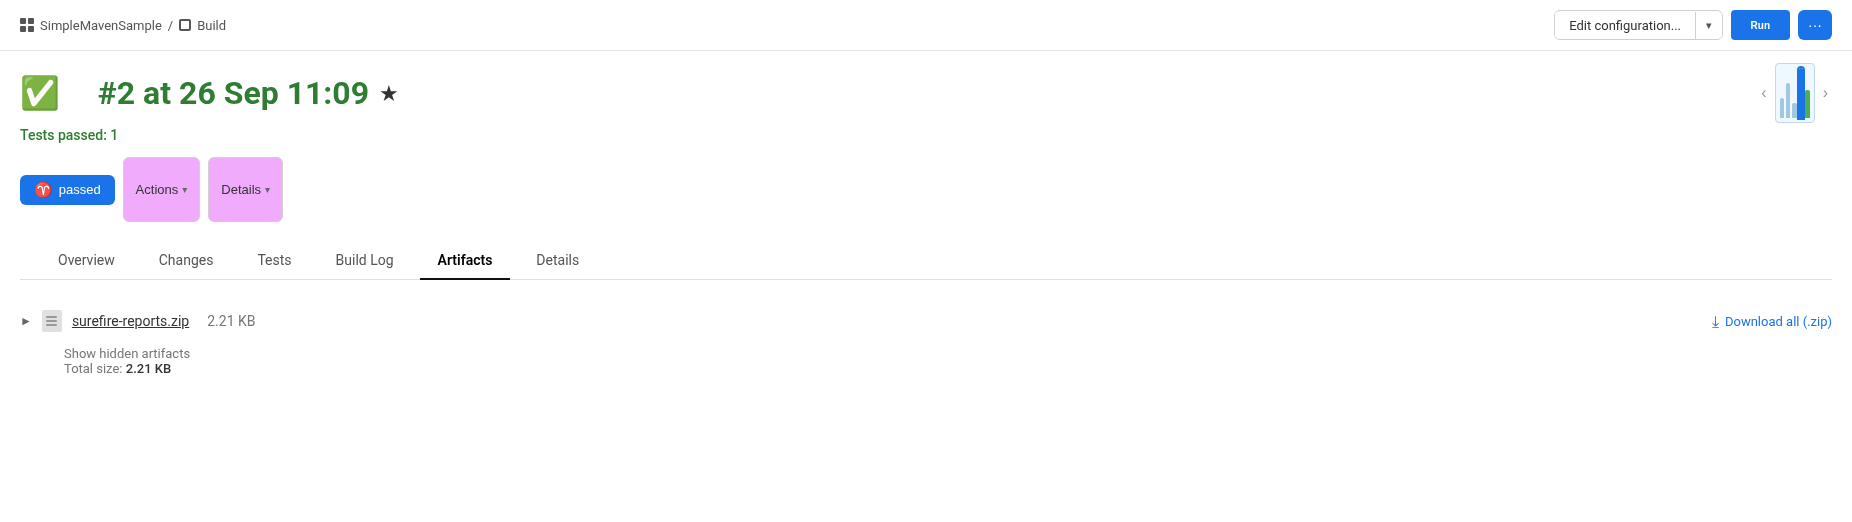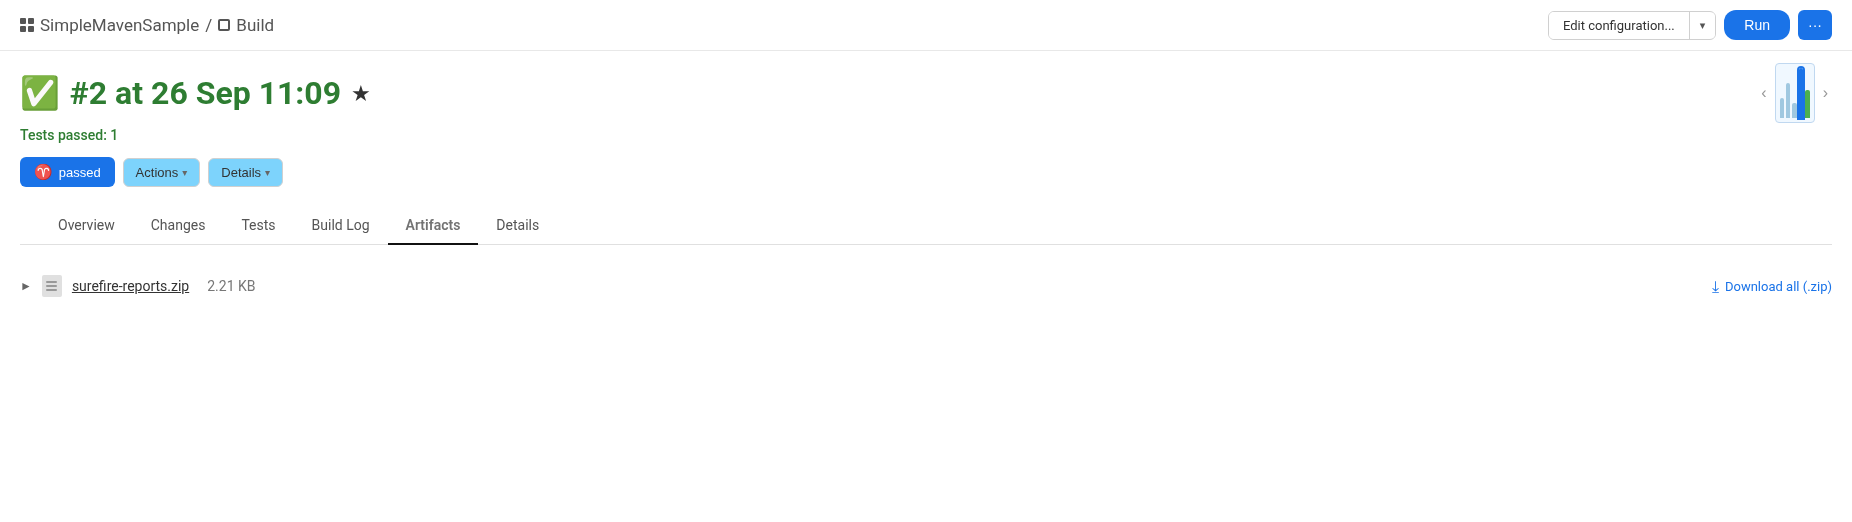--- a/index.html
+++ b/index.html
@@ -15,21 +15,21 @@
       align-items: center;
       justify-content: space-between;
       padding: 10px 20px;
       border-bottom: 1px solid #e8e8e8;
     }
 
     .breadcrumb {
       display: flex;
       align-items: center;
       gap: 6px;
-      font-size: 17px;
+      font-size: 13px;
       color: #555;
     }
 
     .breadcrumb-icon {
       display: inline-flex;
       align-items: center;
       gap: 4px;
     }
 
     .breadcrumb-grid {
@@ -54,21 +54,20 @@
       display: inline-block;
     }
 
     .breadcrumb a {
       color: #555;
       text-decoration: none;
     }
 
     .top-actions {
       display: flex;
-      align-items: center;
       gap: 8px;
     }
 
     .edit-config-btn {
       display: flex;
       align-items: center;
       gap: 0;
       border: 1px solid #d0d0d0;
       border-radius: 6px;
       background: #fff;
@@ -90,24 +89,24 @@
       background: #fff;
       cursor: pointer;
       color: #555;
       font-size: 11px;
     }
 
     .run-btn {
       background: #1a73e8;
       color: #fff;
       border: none;
-      border-radius: 12px;
+      border-radius: 4px;
       padding: 7px 20px;
-      font-size: 14px;
-      font-weight: 400;
+      font-size: 10px;
+      font-weight: 700;
       cursor: pointer;
     }
 
     .more-btn {
       background: #1a73e8;
       color: #fff;
       border: none;
       border-radius: 6px;
       padding: 7px 10px;
       font-size: 14px;
@@ -128,20 +127,21 @@
     .check-icon {
       color: #2e7d32;
       font-size: 32px;
       line-height: 1;
     }
 
     .build-number {
       font-size: 32px;
       font-weight: 700;
       color: #2e7d32;
+      margin-left: 28px;
     }
 
     .star-icon {
       font-size: 22px;
       color: #333;
       cursor: pointer;
     }
 
     .tests-passed {
       color: #2e7d32;
@@ -172,56 +172,56 @@
     }
 
     .master-icon {
       font-size: 15px;
     }
 
     .actions-btn, .details-btn {
       display: flex;
       align-items: center;
       gap: 4px;
-      background: #7dd3fc;
+      background: #f0abfc;
       color: #333;
       border: 1px solid #d0d0d0;
       border-radius: 6px;
-      padding: 6px 12px;
+      padding: 24px 12px;
       font-size: 13px;
       cursor: pointer;
     }
 
     .chevron-down {
       font-size: 10px;
       color: #666;
     }
 
     .tab-nav {
       display: flex;
       align-items: center;
-      gap: 0;
+      gap: 8px;
       border-bottom: 1px solid #e0e0e0;
       margin-top: 20px;
       padding: 0 20px;
     }
 
     .tab-item {
       padding: 10px 18px;
       font-size: 14px;
       color: #555;
       cursor: pointer;
       border-bottom: 2px solid transparent;
       margin-bottom: -1px;
       white-space: nowrap;
       text-decoration: none;
     }
 
     .tab-item.active {
-      color: #737373;
+      color: #000000;
       font-weight: 600;
       border-bottom: 2px solid #111;
     }
 
     .content-area {
       padding: 20px 20px;
     }
 
     .artifact-row {
       display: flex;
@@ -433,13 +433,20 @@
         </span>
       </span>
       <span class="artifact-name">surefire-reports.zip</span>
       <span class="artifact-size">2.21 KB</span>
     </div>
     <a class="download-all" href="#">
       <span class="download-icon">⤓</span>
       <span>Download all (.zip)</span>
     </a>
   </div>
+  <div class="artifact-meta">
+    <div style="color:#777; cursor:pointer;">Show hidden artifacts</div>
+    <div>
+      <span>Total size:</span>
+      <span class="total-size">2.21 KB</span>
+    </div>
+  </div>
 </div>
 
 </body></html>

